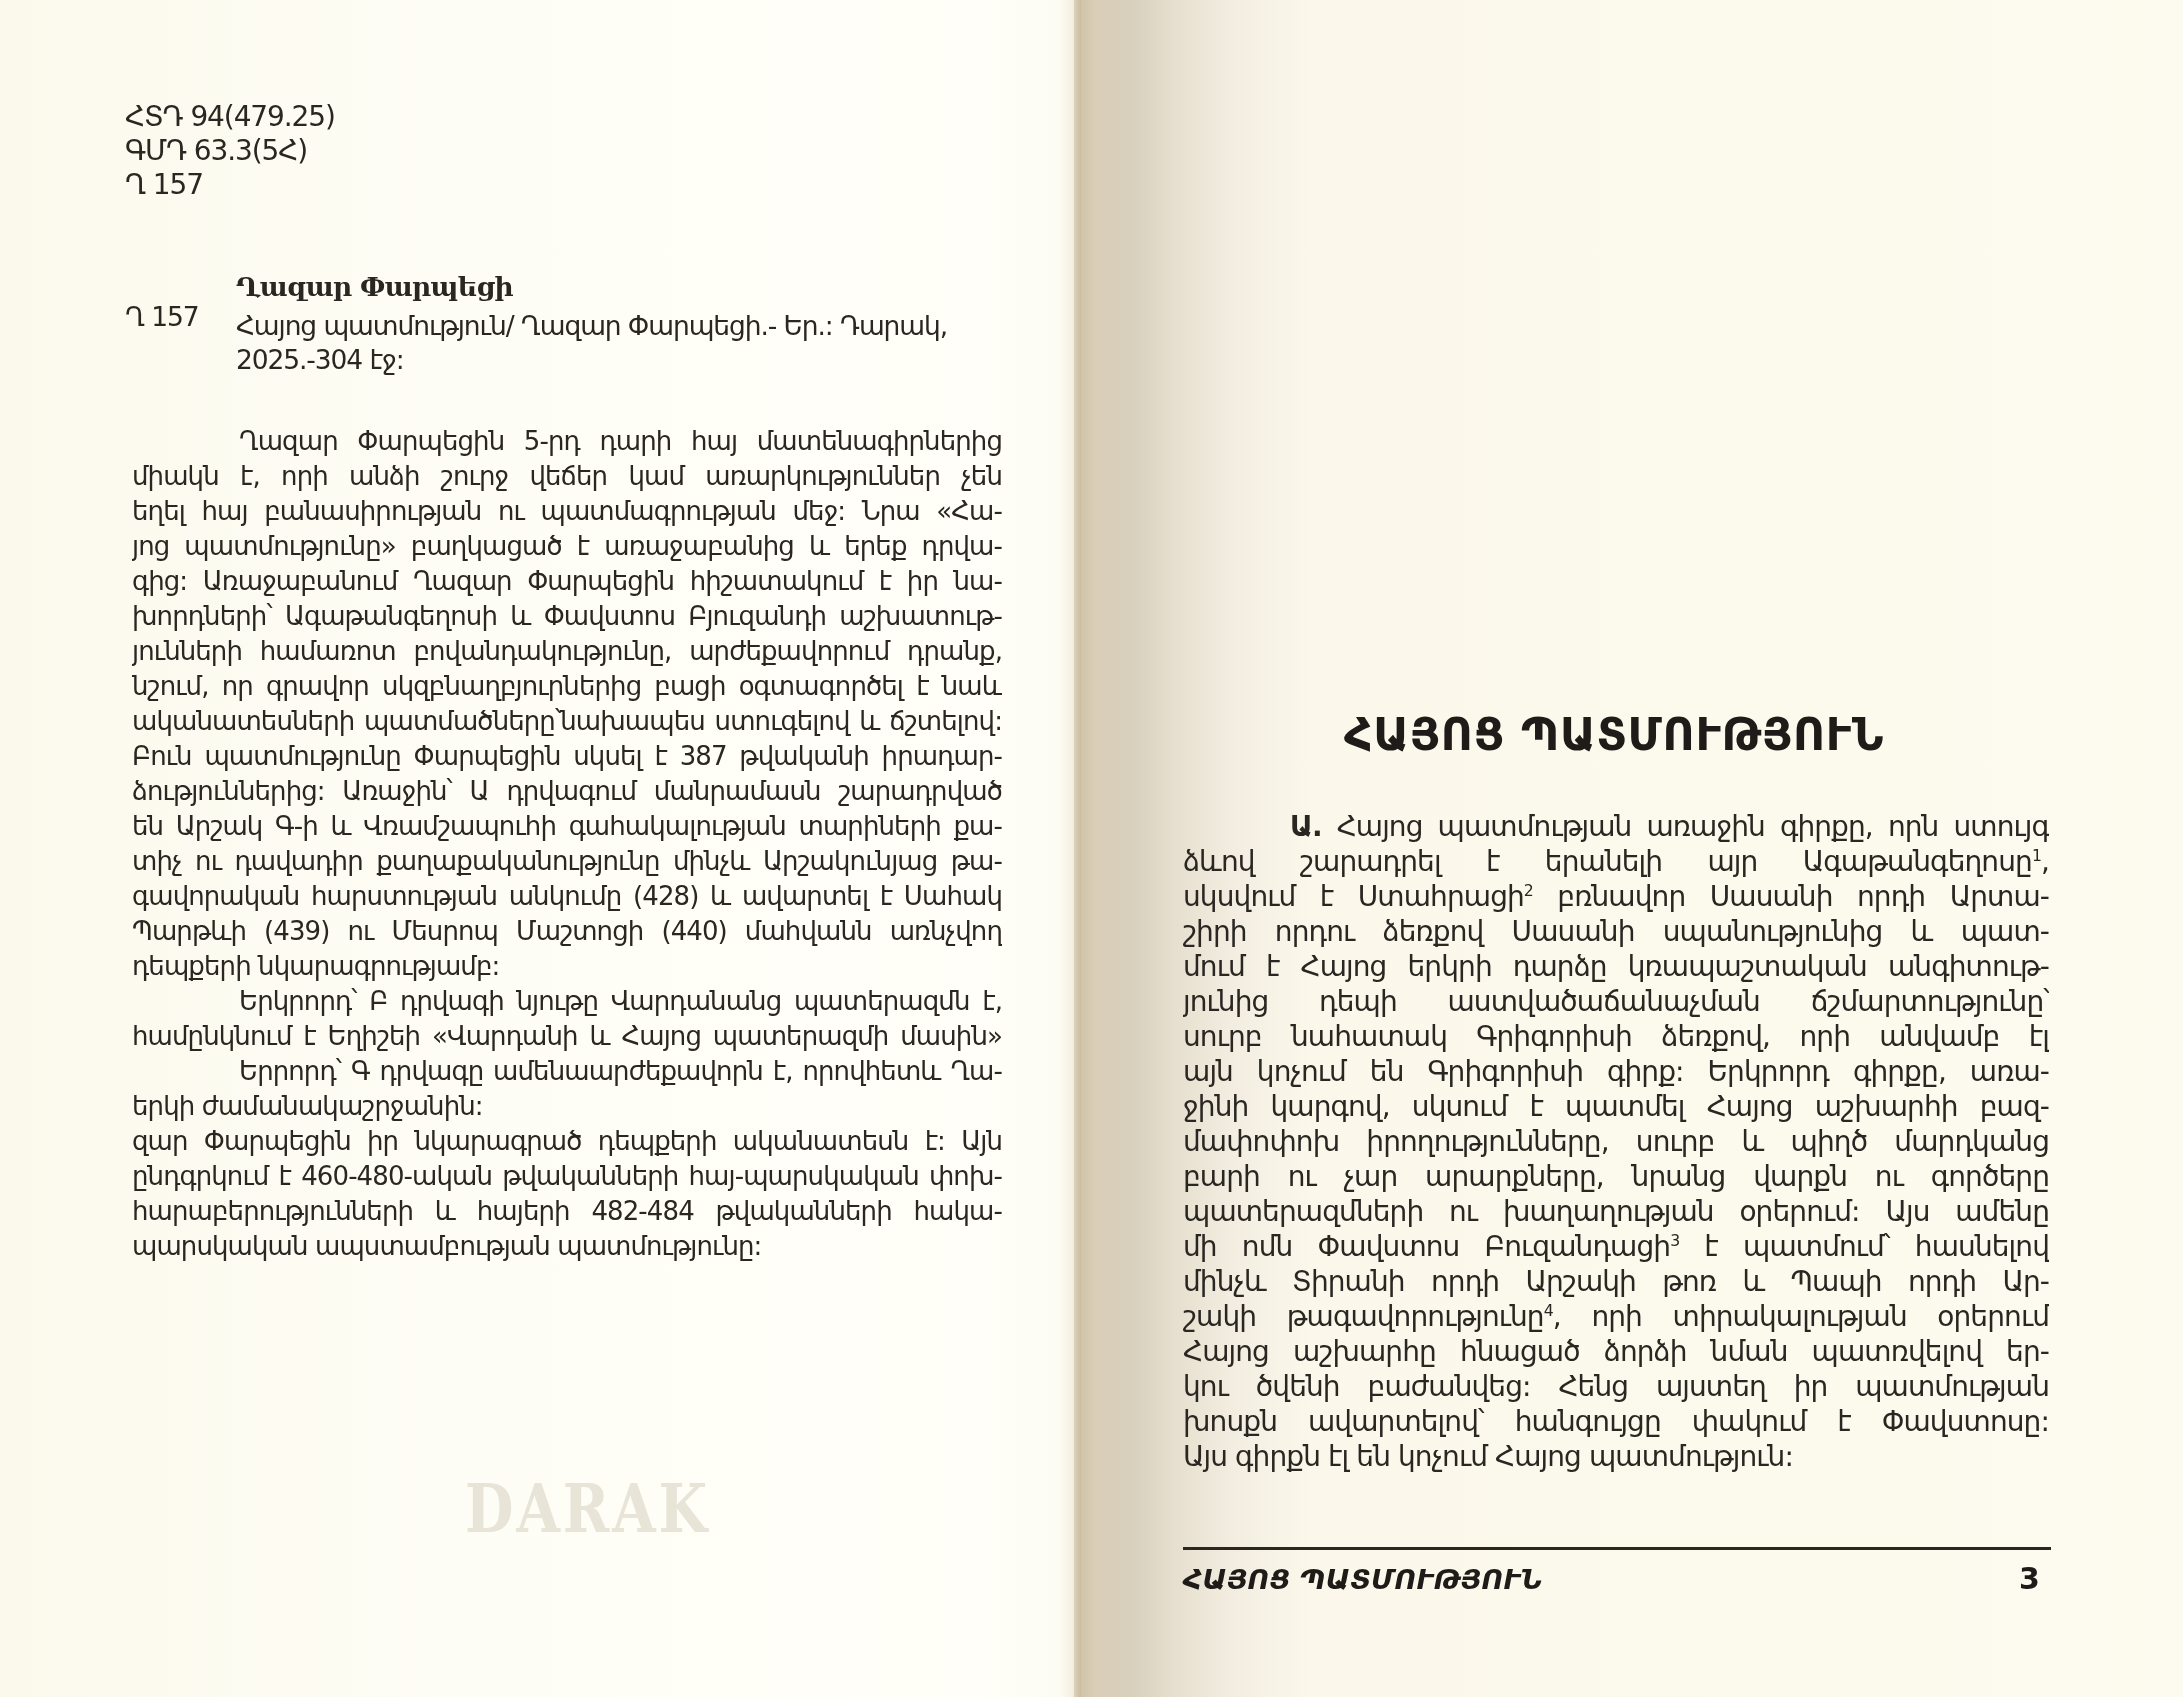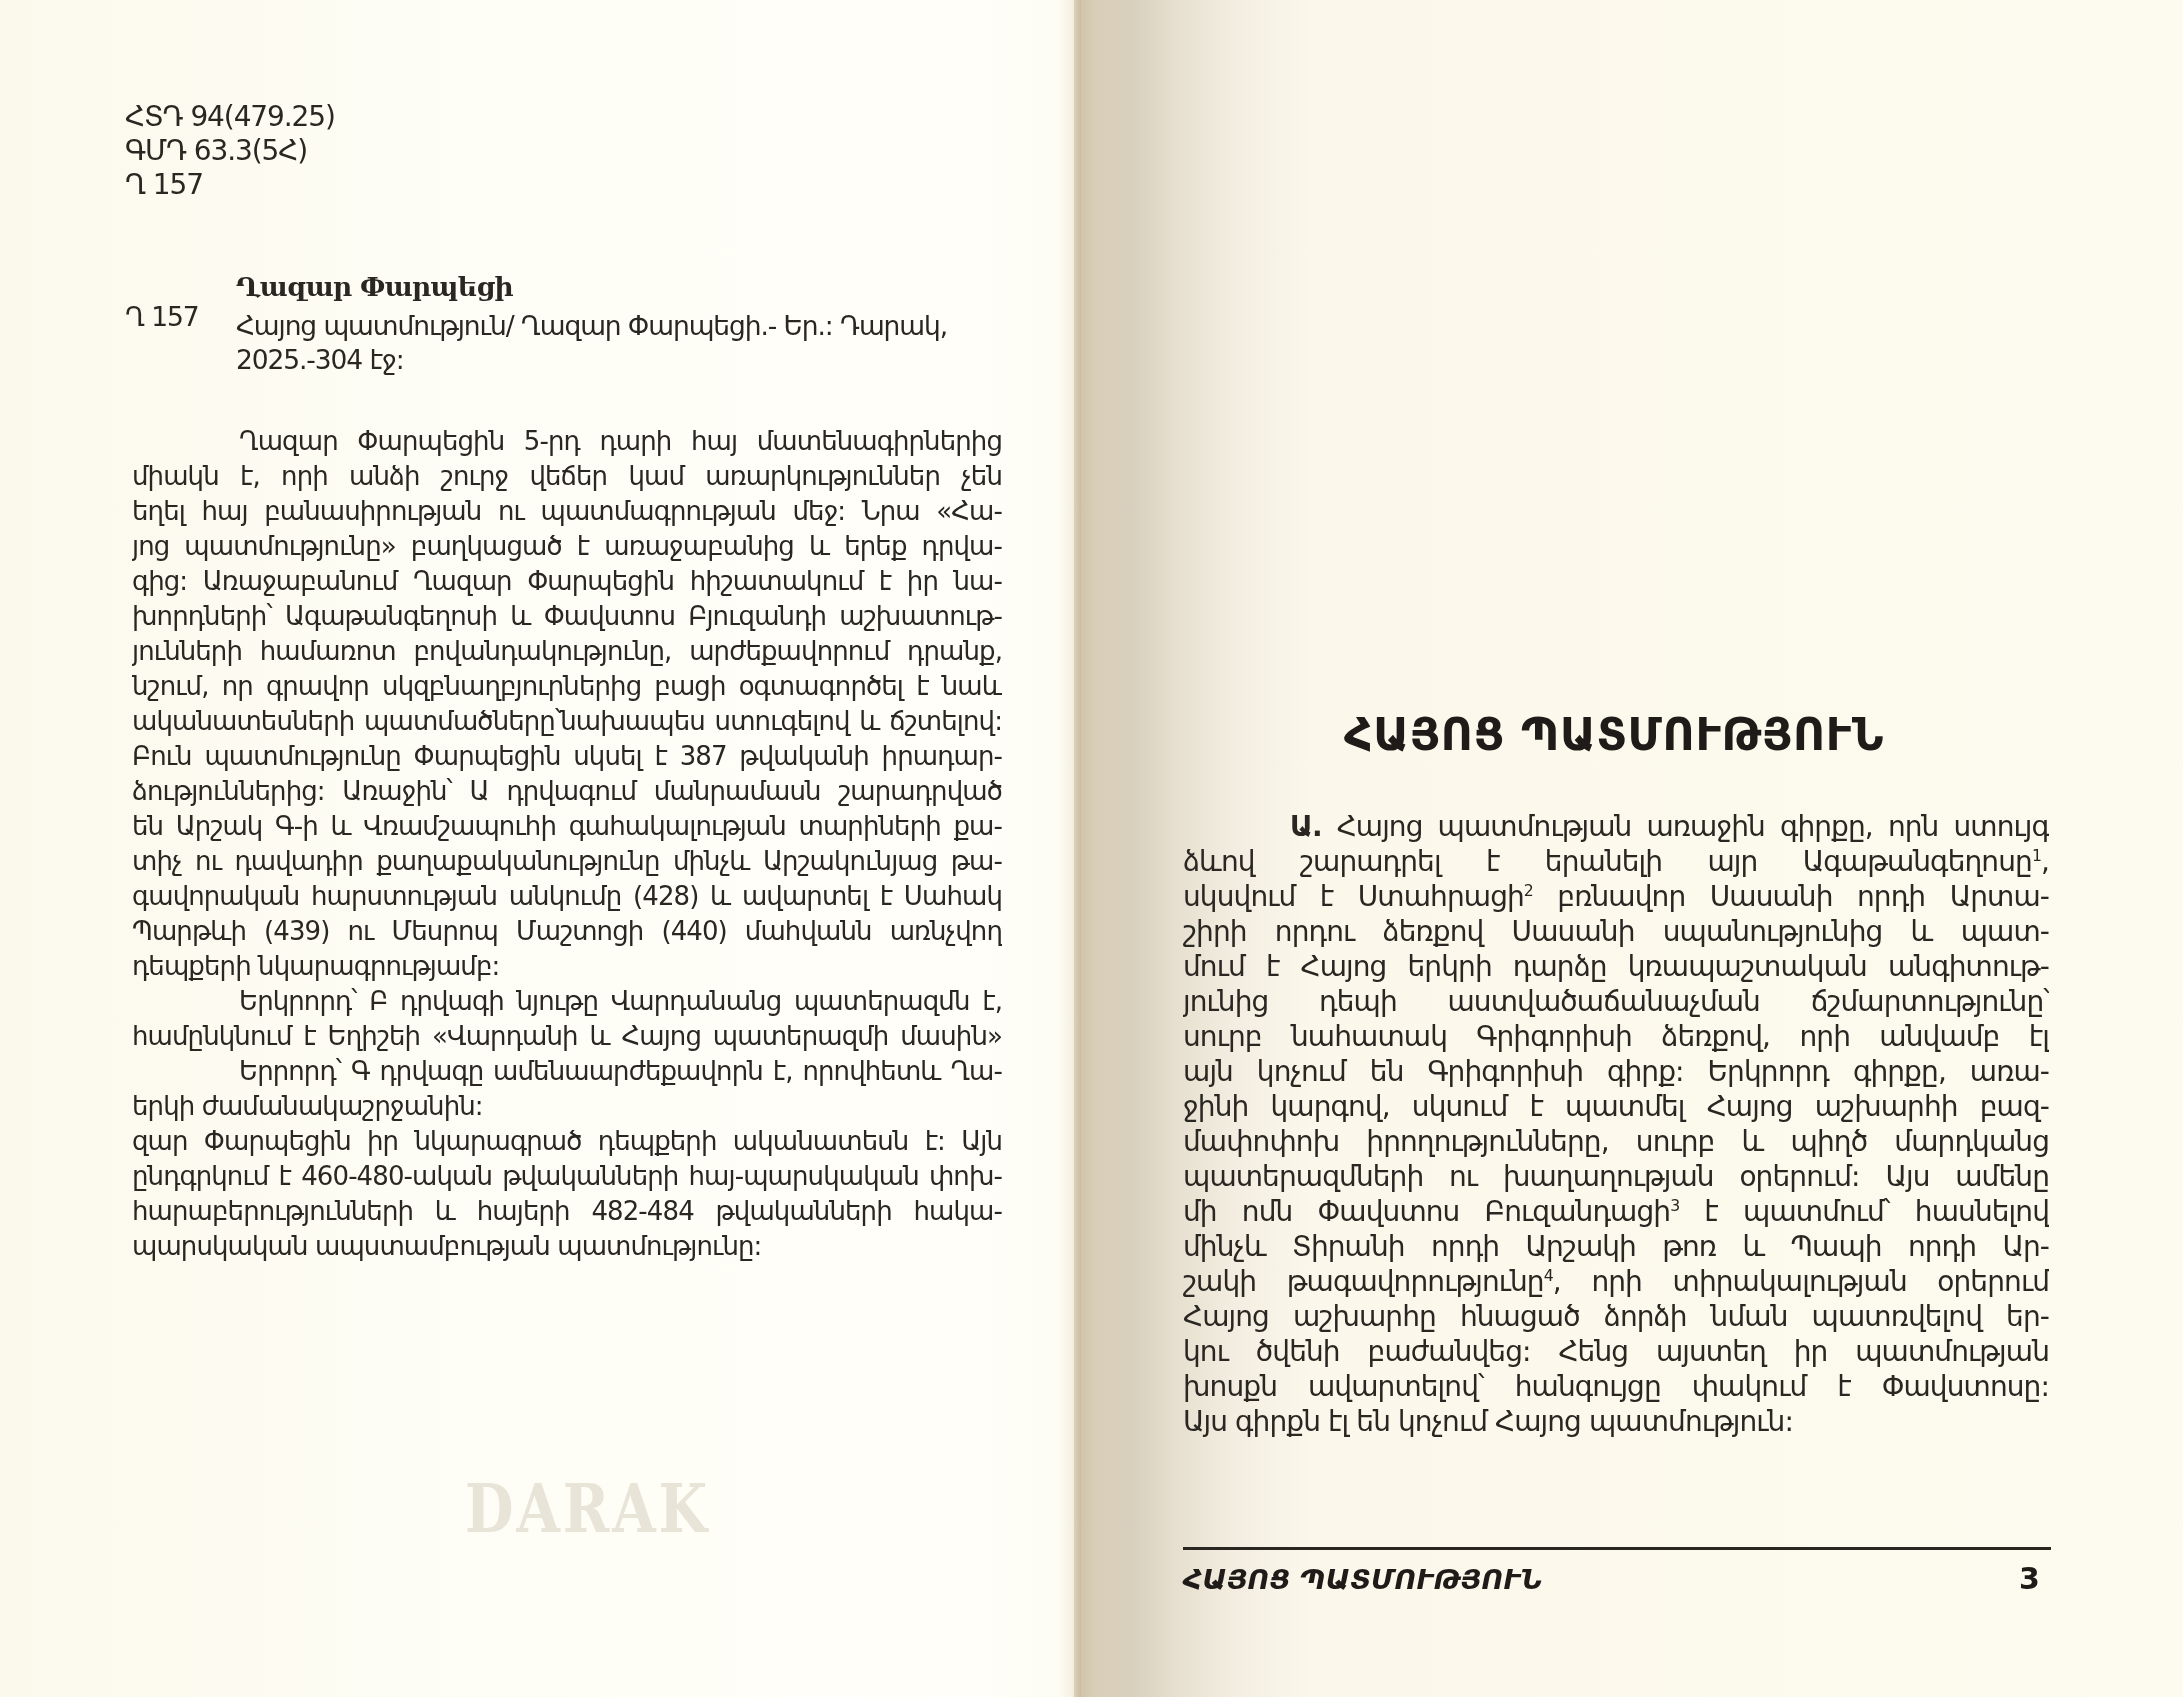--- a/index.html
+++ b/index.html
@@ -113,20 +113,21 @@
     <span class="line indent"><span class="dropcap">Ա.</span><span> Հայոց պատմության առաջին գիրքը, որն ստույգ</span></span>
     <span class="line"><span>ձևով շարադրել է երանելի այր Ագաթանգեղոսը</span><sup>1</sup><span>,</span></span>
     <span class="line"><span>սկսվում է Ստահրացի</span><sup>2</sup><span> բռնավոր Սասանի որդի Արտա-</span></span>
     <span class="line"><span>շիրի որդու ձեռքով Սասանի սպանությունից և պատ-</span></span>
     <span class="line"><span>մում է Հայոց երկրի դարձը կռապաշտական անգիտութ-</span></span>
     <span class="line"><span>յունից դեպի աստվածաճանաչման ճշմարտությունը՝</span></span>
     <span class="line"><span>սուրբ նահատակ Գրիգորիսի ձեռքով, որի անվամբ էլ</span></span>
     <span class="line"><span>այն կոչում են Գրիգորիսի գիրք: Երկրորդ գիրքը, առա-</span></span>
     <span class="line"><span>ջինի կարգով, սկսում է պատմել Հայոց աշխարհի բազ-</span></span>
     <span class="line"><span>մափոփոխ իրողությունները, սուրբ և պիղծ մարդկանց</span></span>
+    <span class="line"><span>բարի ու չար արարքները, նրանց վարքն ու գործերը</span></span>
     <span class="line"><span>պատերազմների ու խաղաղության օրերում: Այս ամենը</span></span>
     <span class="line"><span>մի ոմն Փավստոս Բուզանդացի</span><sup>3</sup><span> է պատմում՝ հասնելով</span></span>
     <span class="line"><span>մինչև Տիրանի որդի Արշակի թոռ և Պապի որդի Ար-</span></span>
     <span class="line"><span>շակի թագավորությունը</span><sup>4</sup><span>, որի տիրակալության օրերում</span></span>
     <span class="line"><span>Հայոց աշխարհը հնացած ձորձի նման պատռվելով եր-</span></span>
     <span class="line"><span>կու ծվենի բաժանվեց: Հենց այստեղ իր պատմության</span></span>
     <span class="line"><span>խոսքն ավարտելով՝ հանգույցը փակում է Փավստոսը:</span></span>
     <span class="line last"><span>Այս գիրքն էլ են կոչում Հայոց պատմություն:</span></span>
   </div>
 

